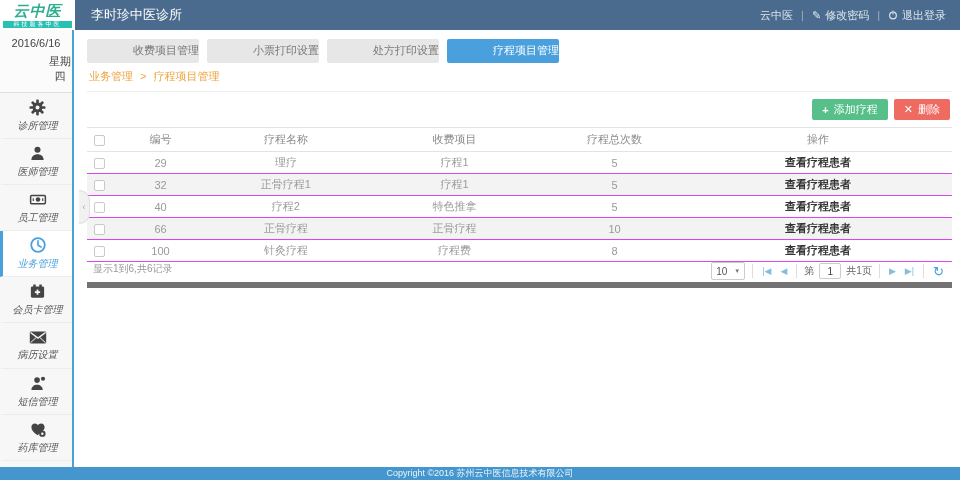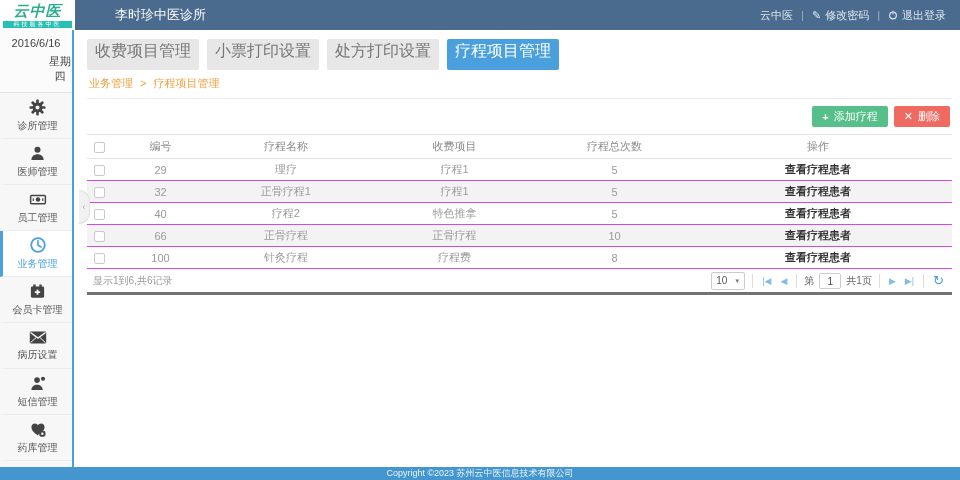--- a/index.html
+++ b/index.html
@@ -2,57 +2,57 @@
 <html><head>
 <meta charset="utf-8">
 <style>
   * { margin:0; padding:0; box-sizing:border-box; }
   html,body { width:960px; height:480px; overflow:hidden; background:#fff;
     font-family:"Liberation Sans","DejaVu Sans",sans-serif; }
   .app { position:relative; width:960px; height:480px; }
 
   
   header { position:absolute; top:0; left:0; right:0; height:30px; background:#4a6b8d;
-    display:flex; align-items:center;gap:24px; }
+    display:flex; align-items:center; }
   .logo { width:75px; height:30px; background:#fff; position:relative; flex:0 0 75px; }
   .logo-text { font-size:15px; font-weight:bold; color:#2fae8f; text-align:center;
     line-height:21px; letter-spacing:1px; font-style:italic; }
   .logo-bar { position:absolute; left:3px; right:3px; bottom:2px; height:7px; background:#29c0b4;
     color:#fff; font-size:6px; line-height:7px; text-align:center; letter-spacing:2px; overflow:hidden; }
   .clinic { color:#fff; font-size:13px; margin-left:16px; }
   .hdr-right { margin-left:auto; margin-right:14px; display:flex; align-items:center; gap:8px;
     color:#dce6f0; font-size:11px; }
   .hdr-sep { color:rgba(255,255,255,.45); font-size:11px; }
   .hdr-link { display:inline-flex; align-items:center; gap:4px; cursor:pointer; color:#dce6f0; }
   .pencil { font-size:11px; }
 
   
   aside { position:absolute; top:30px; left:0; bottom:13px; width:74px; background:#f7f7f7;
     border-right:2px solid #4aa0dc; }
   .date-block { text-align:center; padding:7px 0 8px; font-size:11px; color:#444;
     border-bottom:1px solid #e2e2e2; background:#fbfbfb; }
   .date-block .wd { margin-top:5px;padding-left:48px; }
   .side-item { height:46px; display:flex; flex-direction:column; align-items:center;
     justify-content:center; gap:3px; border-bottom:1px solid #ececec; cursor:pointer;
-    color:#444; border-left:3px solid transparent; }
+    color:#444; border-left:3px solid transparent;font-style:italic; }
   .side-item .lbl { font-size:10px; color:#555; }
   .side-item svg { display:block; }
   .side-item.active { background:#fff; border-left:3px solid #4aa0dc; color:#4aa0dc; }
   .side-item.active .lbl { color:#4aa0dc; }
   .hole { fill:#f7f7f7; }
   .collapse-handle { position:absolute; left:79px; top:190px; width:11px; height:34px;
     background:#f1f1f1; border:1px solid #e0e0e0; border-left:none; border-radius:0 17px 17px 0;
     display:flex; align-items:center; justify-content:center; color:#aaa; font-size:9px;
     cursor:pointer; z-index:5; }
 
   
   main { position:absolute; top:30px; left:79px; right:0; bottom:13px; background:#fff;
     padding:9px 8px 0 8px; overflow:hidden; }
   .tabs { display:flex; gap:8px; }
-  .tab { width:112px; height:31px; line-height:23px; text-align:center; font-size:16px;
+  .tab { width:112px; height:24px; line-height:23px; text-align:right; font-size:11px;
     background:#e7e7e7; color:#777; border-radius:2px; cursor:pointer; }
   .tab.active { background:#4aa0dc; color:#fff; }
   .breadcrumb { font-size:11px; color:#f0a340; padding:6px 2px 7px;
     border-bottom:1px solid #ededed; }
   .breadcrumb .sep { margin:0 4px; color:#f0a340; }
   .toolbar { display:flex; justify-content:flex-end; gap:6px; padding:7px 2px 7px; }
   .btn { border:none; height:21px; padding:0 10px; border-radius:2px; color:#fff; font-size:11px;
     display:inline-flex; align-items:center; gap:5px; cursor:pointer;
     font-family:"Liberation Sans","DejaVu Sans",sans-serif; }
   .btn .ic { font-size:11px; font-weight:bold; }
@@ -61,22 +61,22 @@
 
   table { width:100%; border-collapse:collapse; font-size:11px; border-top:1px solid #e3e3e3; }
   th { font-weight:normal; color:#8a8a8a; padding:4px 0; border-bottom:1px solid #e3e3e3;
     text-align:center; }
   td { color:#9a9a9a; padding:3px 0; border-bottom:1px solid #d946ef; text-align:center; }
   tbody tr:nth-child(even) { background:#f3f3f3; }
   .cb { display:inline-block; width:11px; height:11px; border:1px solid #c9c9c9; border-radius:2px;
     background:#fefefe; vertical-align:middle; cursor:pointer; }
   .view-link { color:#333; font-weight:bold; cursor:pointer; }
 
-  .pager-row { display:flex; align-items:center; justify-content:space-between; height:26px;
-    border-bottom:3px solid #737373; padding:0 6px; }
+  .pager-row { display:flex; align-items:flex-start; justify-content:space-between; height:26px;
+    border-bottom:6px solid #737373; padding:0 6px; }
   .summary { font-size:10px; color:#9a9a9a; }
   .pager-controls { display:flex; align-items:center; gap:5px; color:#85bce2; }
   .psize { width:34px; height:18px; border:1px solid #ccc; border-radius:2px; font-size:10px;
     color:#555; display:inline-flex; align-items:center; justify-content:space-between;
     padding:0 4px; cursor:pointer; background:#fff; }
   .psize .caret { font-size:6px; color:#777; }
   .pv-sep { width:1px; height:14px; background:#ddd; margin:0 2px; }
   .pbtn { font-size:9px; color:#85bce2; cursor:pointer; padding:0 2px; }
   .pbtn.refresh { font-size:13px; color:#4aa0dc; line-height:1; }
   .ptext { font-size:10px; color:#666; }
@@ -328,15 +328,15 @@
         <span class="pv-sep"></span>
         <span class="pbtn">▶</span>
         <span class="pbtn">▶|</span>
         <span class="pv-sep"></span>
         <span class="pbtn refresh">↻</span>
       </div>
     </div>
   </main>
 
   <footer>
-    <span>Copyright ©2023 苏州云中医信息技术有限公司</span>
+    <span>Copyright ©2016 苏州云中医信息技术有限公司</span>
   </footer>
 </div>
 
 </body></html>

